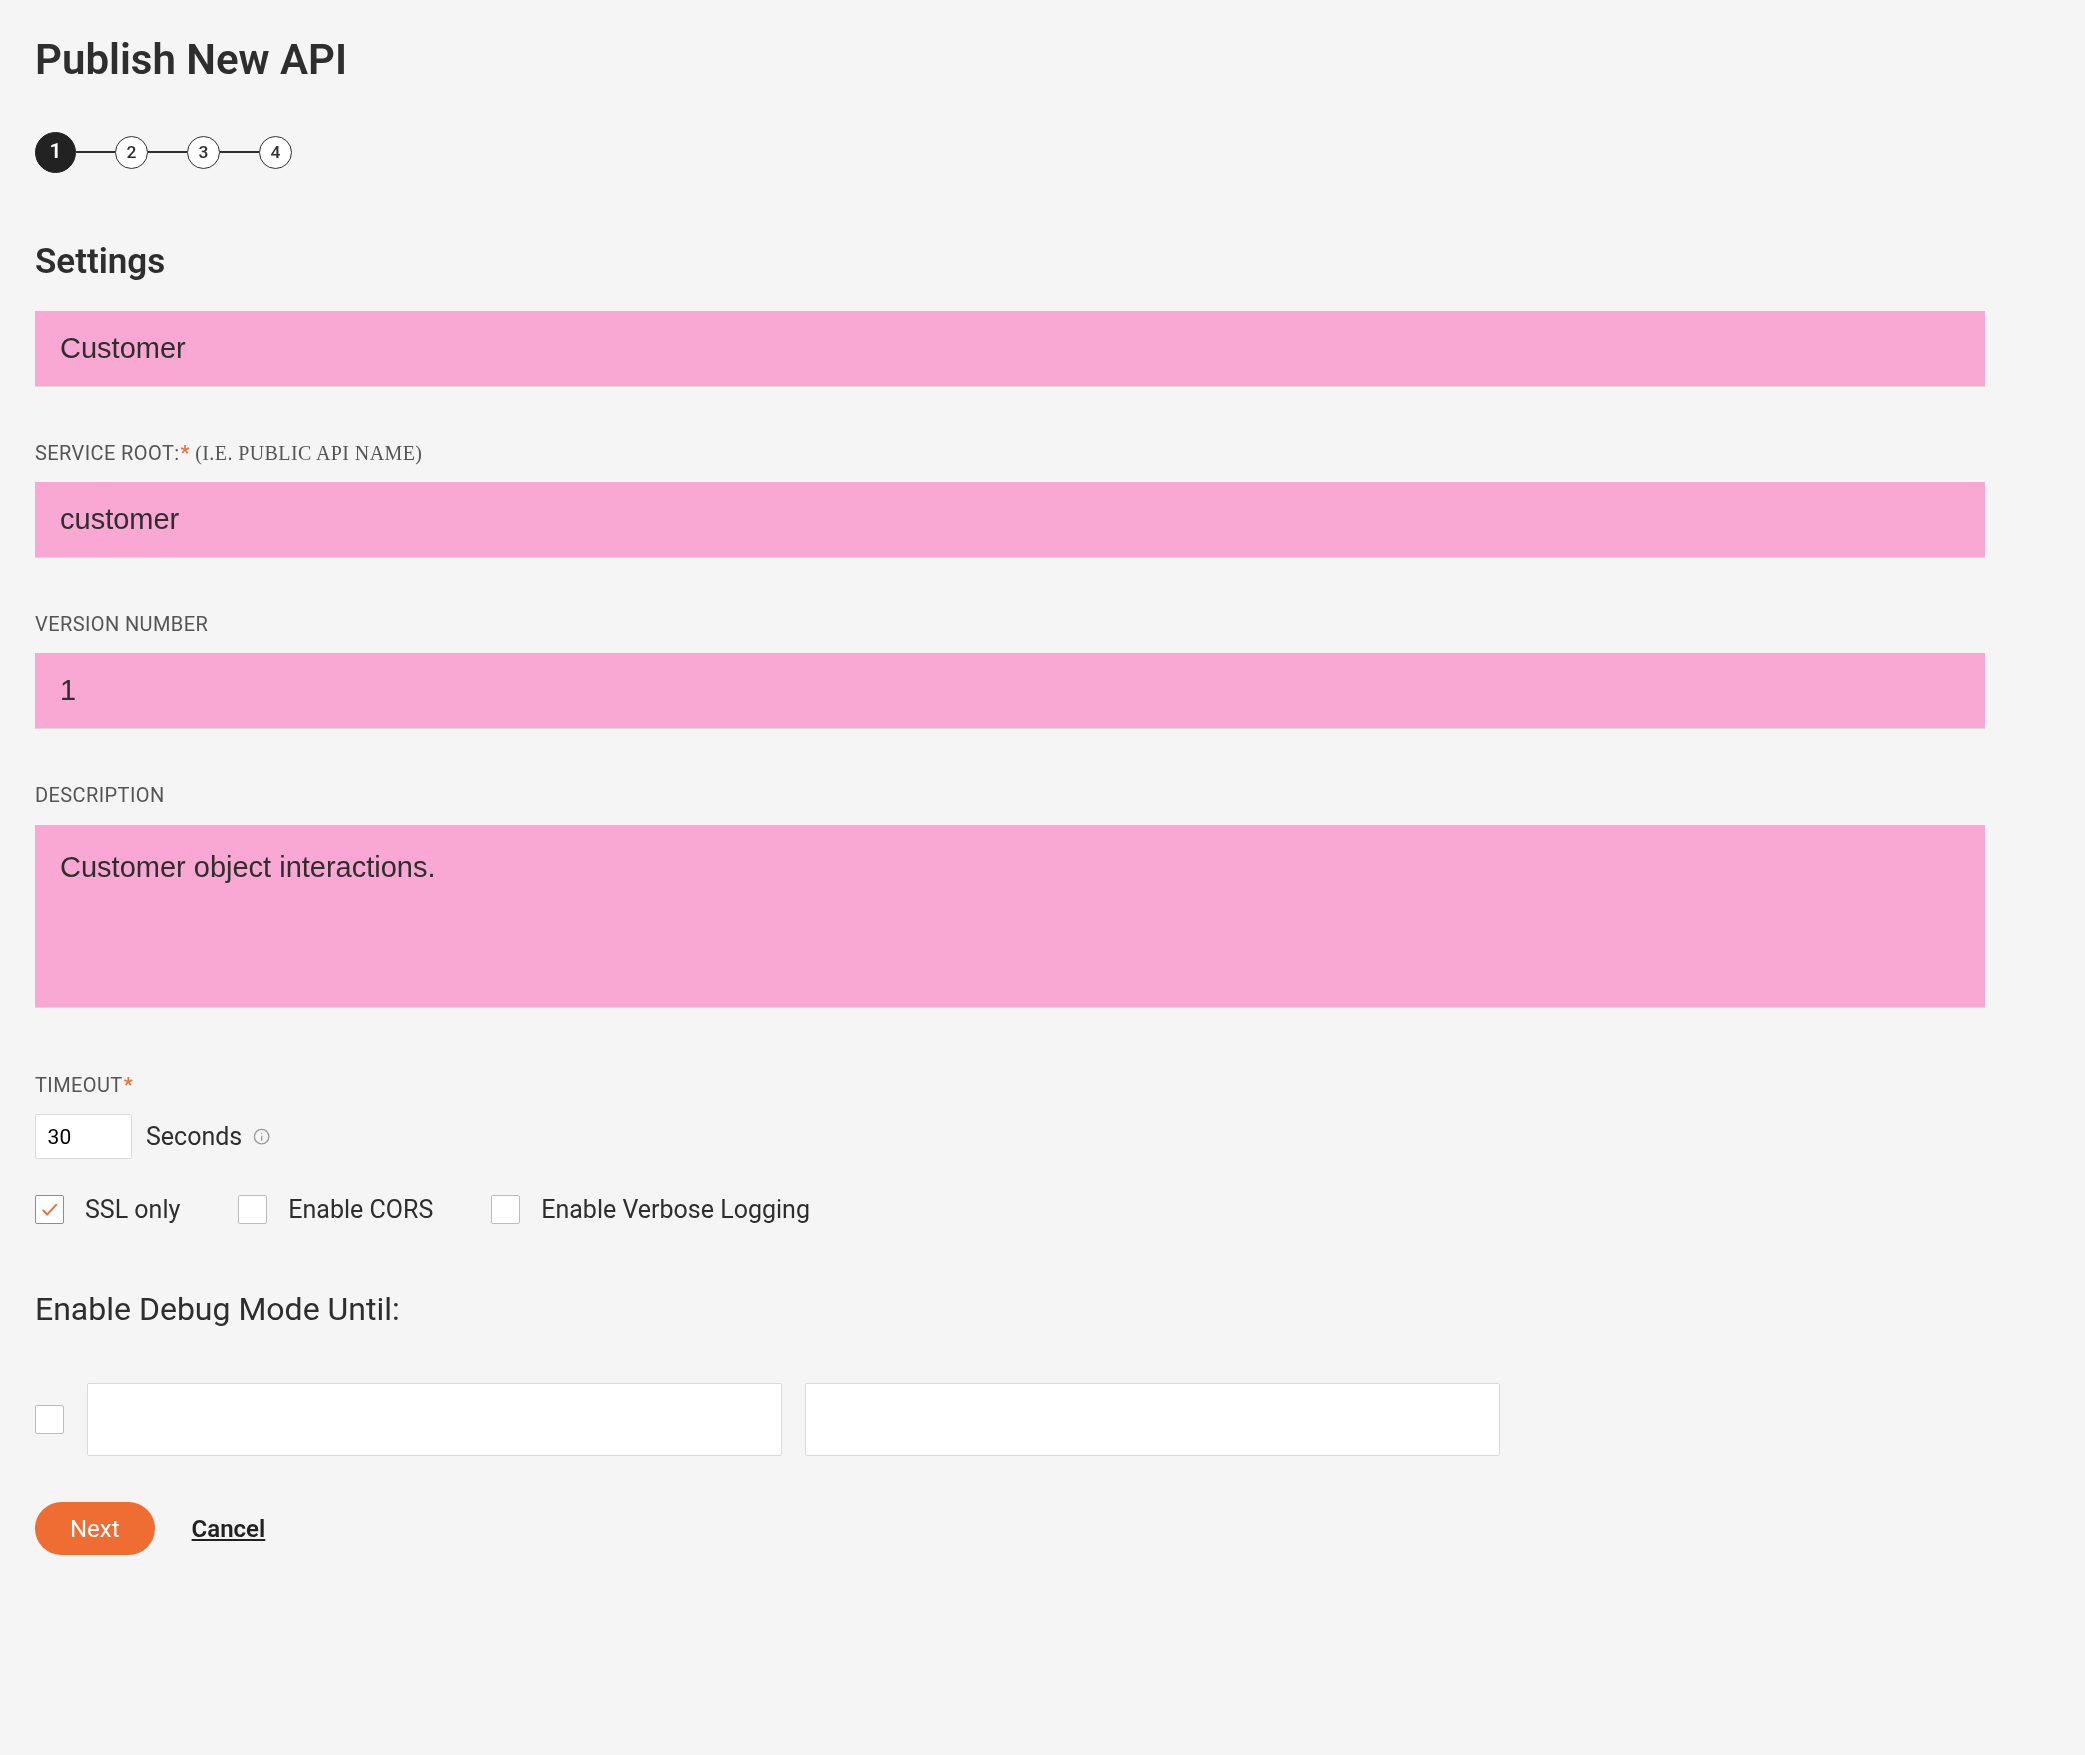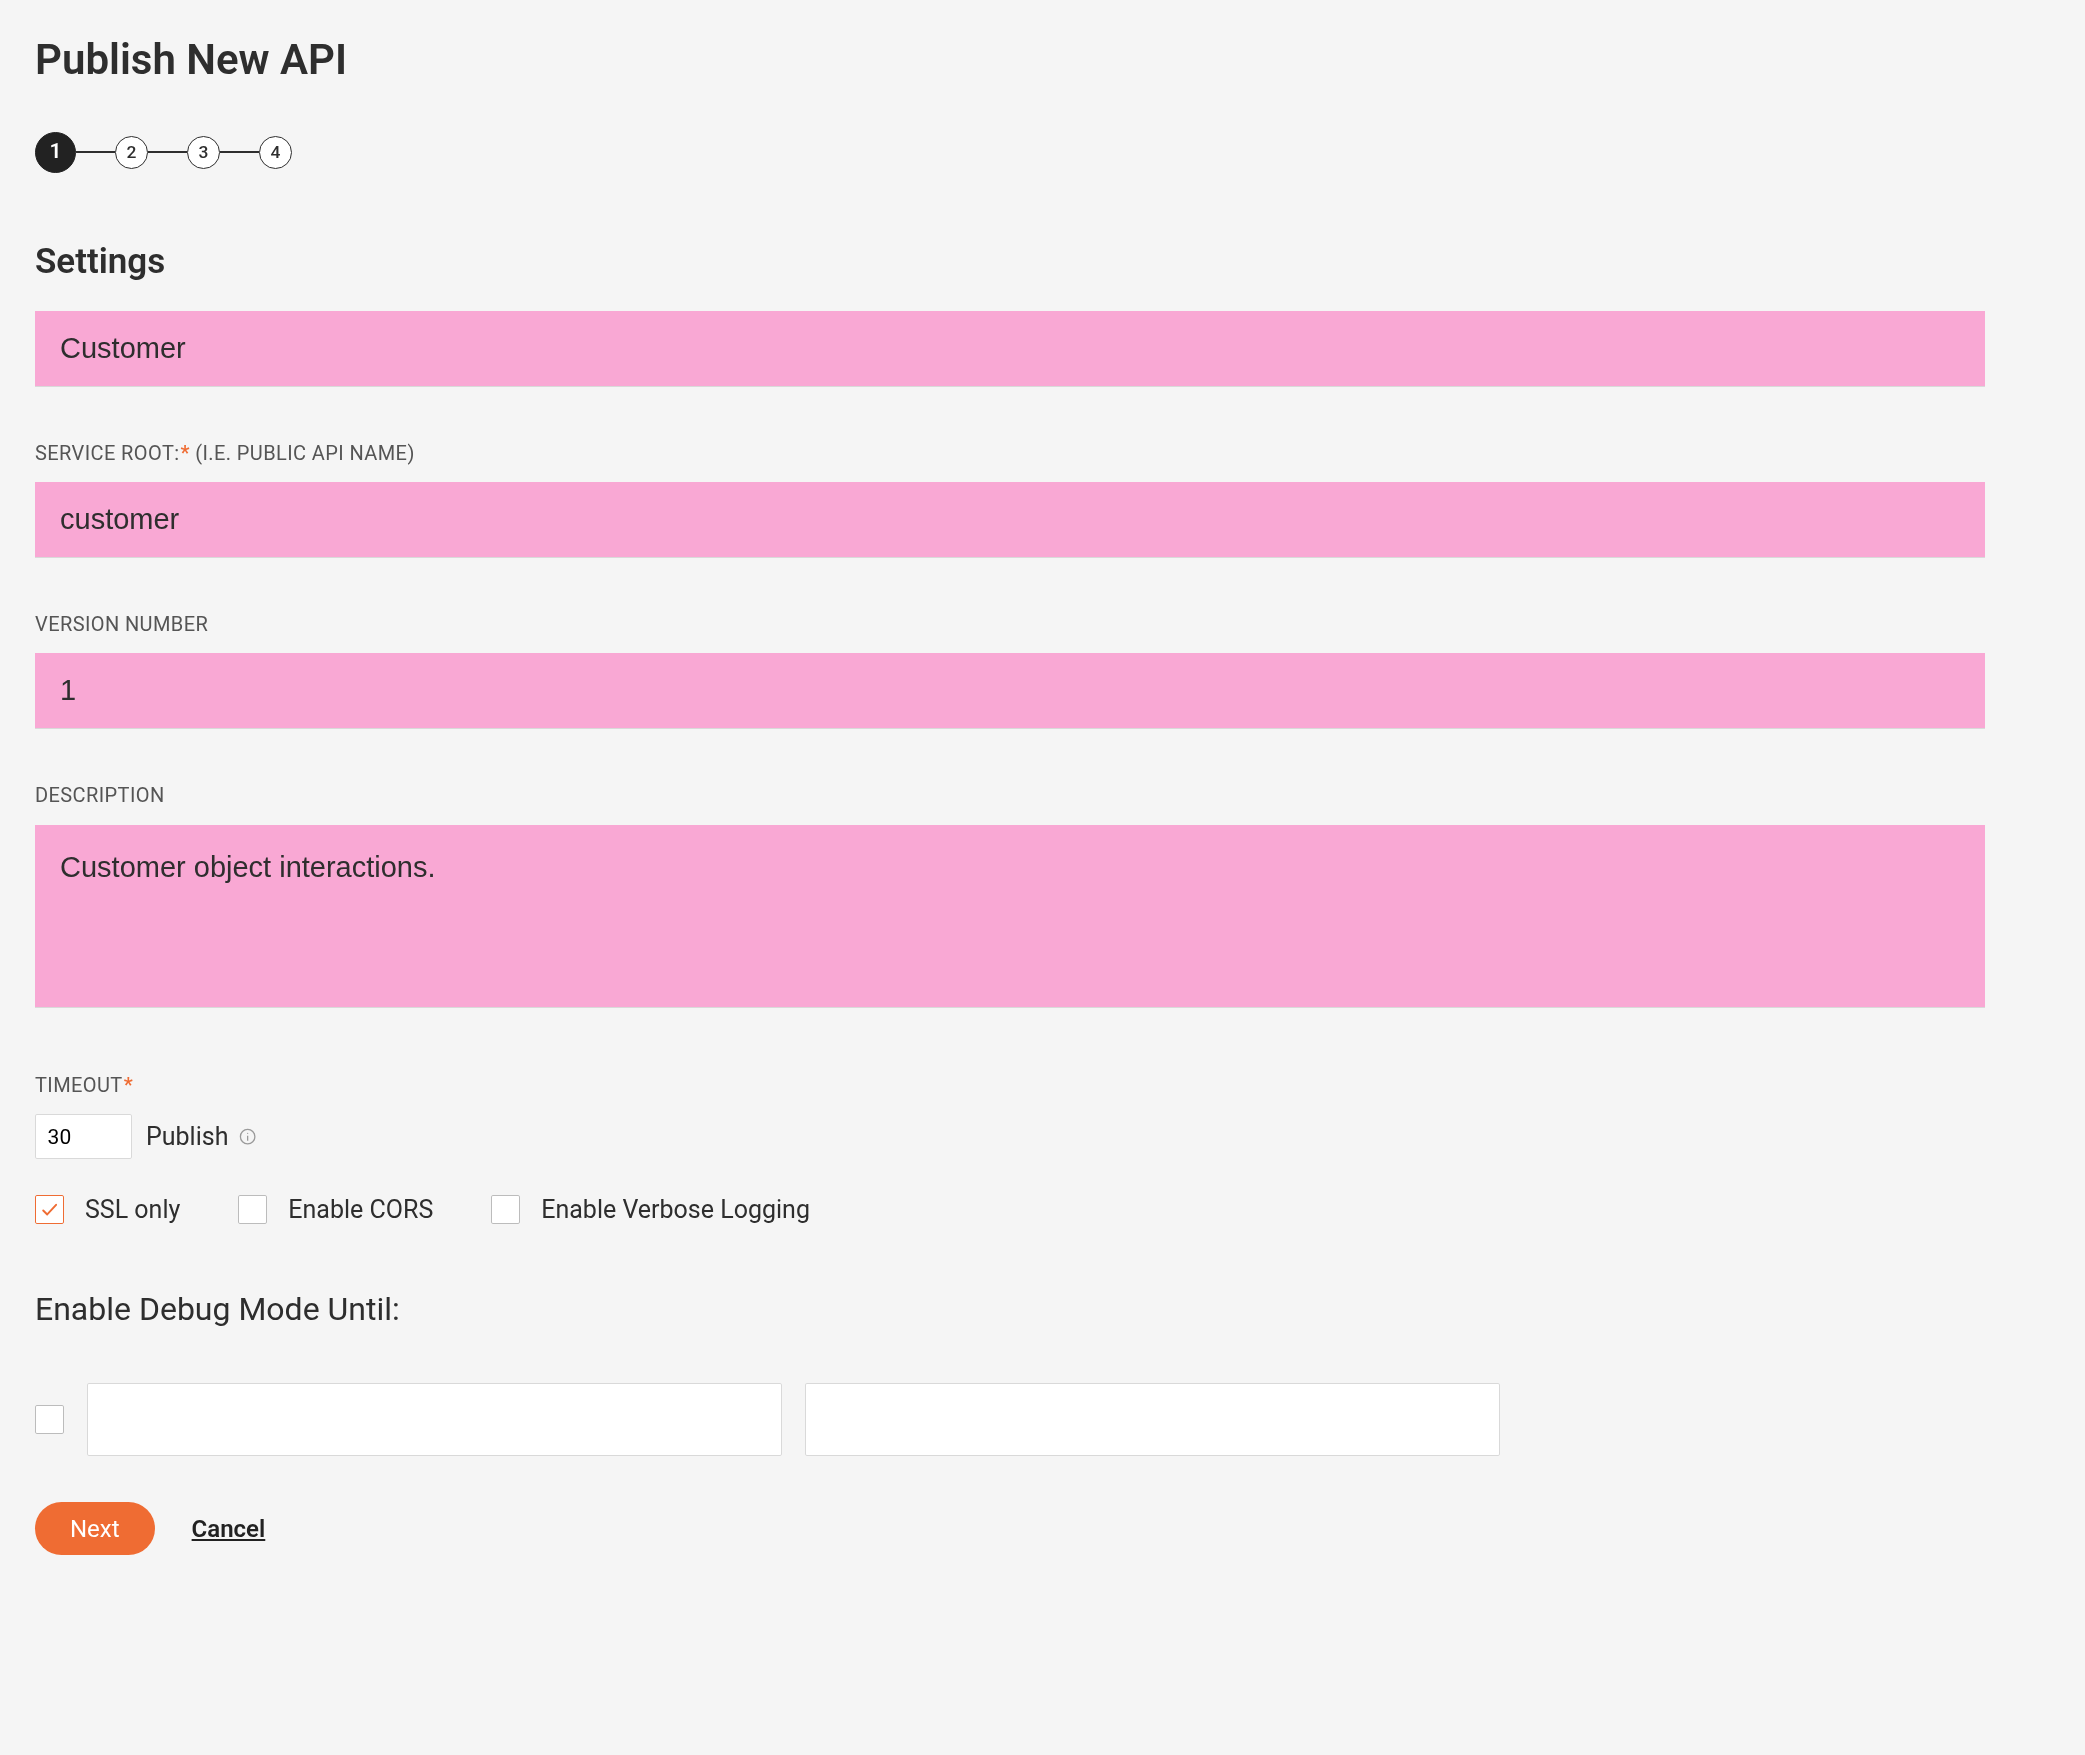--- a/index.html
+++ b/index.html
@@ -97,20 +97,21 @@
     color: var(--label);
     margin-bottom: 15.4px;
   }
   .field-label .req {
     color: var(--required);
     font-weight: 600;
     margin-left: 1px;
   }
   .field-label .hint {
     color: var(--label);
+    font-family: Liberation Serif, serif;
   }
 
   .text-input,
   .select,
   .textarea {
     width: 100%;
     background: #f9a8d4;
     border: none;
     border-bottom: 1px solid var(--border);
     font-size: 29px;
@@ -310,21 +311,21 @@
       <textarea class="textarea" style="">Customer object interactions.</textarea>
     </div>
 
     <div class="field" style="margin-bottom:31px">
       <label class="field-label">
         <span>TIMEOUT</span><span class="req">*</span>
       </label>
       <div class="timeout-row">
         <input class="small-num" type="text" value="30" style="">
         <span class="suffix">
-          <span>Publish</span>
+          <span>Seconds</span>
           <span class="info-icon">
             <svg width="19.3" height="19.3" viewBox="0 0 24 24" fill="none" stroke="currentColor" stroke-width="1.6">
               <circle cx="12" cy="12" r="9"></circle>
               <line x1="12" y1="11" x2="12" y2="17"></line>
               <circle cx="12" cy="7.8" r="0.8" fill="currentColor" stroke="none"></circle>
             </svg>
           </span>
         </span>
       </div>
     </div>

